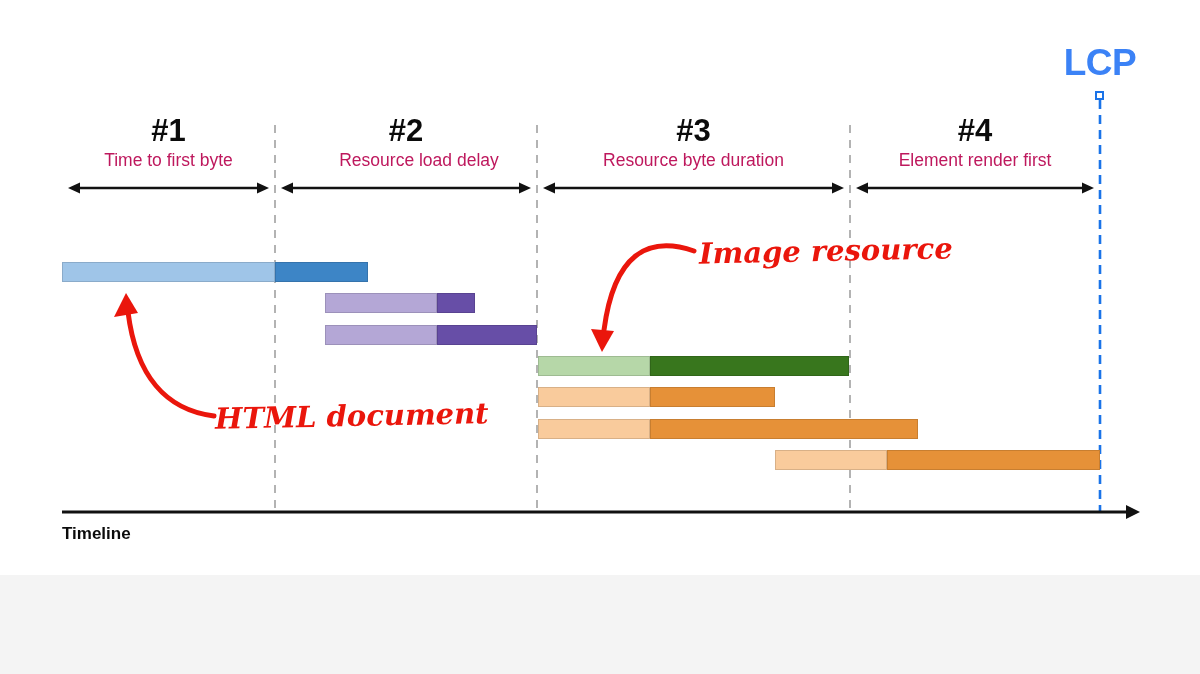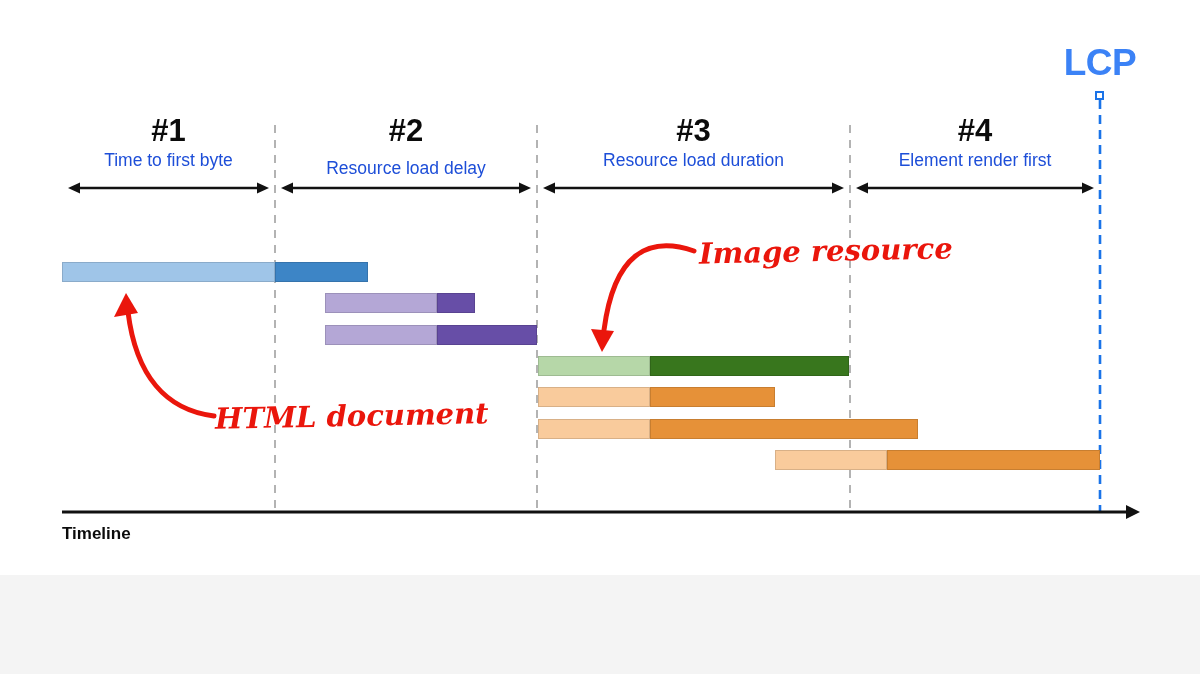--- a/index.html
+++ b/index.html
@@ -15,21 +15,21 @@
   .lcp-marker{
     position:absolute;left:1095px;top:91px;width:9px;height:9px;box-sizing:border-box;
     background:#fff;border:2px solid var(--lcp-line-blue,#1a73e8);
   }
   .phase-num{
     position:absolute;top:114px;height:34px;line-height:34px;text-align:center;
     font-size:31px;font-weight:700;color:#0b0b0b;
   }
   .phase-desc{
     position:absolute;top:149px;height:22px;line-height:22px;text-align:center;
-    font-size:17.5px;font-weight:400;color:#1d4ed8;white-space:nowrap;
+    font-size:17.5px;font-weight:400;color:#be185d;white-space:nowrap;
   }
   .bar{position:absolute;height:20px;}
   .seg{position:absolute;top:0;height:100%;box-shadow:inset 0 0 0 1px rgba(0,0,0,.13);}
   .annotation{
     position:absolute;font-family:"DejaVu Serif",serif;font-style:italic;font-weight:700;
     color:var(--annotation-red,#ea160c);white-space:nowrap;transform:rotate(-1.2deg);
   }
   .annotation.image-note{left:699px;top:234px;font-size:29px;}
   .annotation.html-note{left:215px;top:399px;font-size:29px;}
   .timeline-label{position:absolute;left:62px;top:524px;font-size:17px;font-weight:700;color:#0b0b0b;text-align:center;}
@@ -72,23 +72,23 @@
     <g>
       <path d="M 694 251 C 648 235, 614 254, 604 330" fill="none" stroke="var(--annotation-red,#ea160c)" stroke-width="5" stroke-linecap="round"></path>
       <polygon points="602,352 591,329 614,331" fill="var(--annotation-red,#ea160c)"></polygon>
     </g>
   </svg>
 
   <div id="phases">
       <div class="phase-num" style="left: 62px; width: 213px;">#1</div>
       <div class="phase-desc" style="left: 62px; width: 213px;">Time to first byte</div>
       <div class="phase-num" style="left: 275px; width: 262px;">#2</div>
-      <div class="phase-desc" style="left: 275px; width: 262px; margin-top: 8px;">Resource load delay</div>
+      <div class="phase-desc" style="left: 288px; width: 262px;">Resource load delay</div>
       <div class="phase-num" style="left: 537px; width: 313px;">#3</div>
-      <div class="phase-desc" style="left: 537px; width: 313px;">Resource load duration</div>
+      <div class="phase-desc" style="left: 537px; width: 313px;">Resource byte duration</div>
       <div class="phase-num" style="left: 850px; width: 250px;">#4</div>
       <div class="phase-desc" style="left: 850px; width: 250px;">Element render first</div>
     </div>
   <div id="bars">
       <div class="bar" style="left: 62px; top: 262px; width: 306px;">
         <div class="seg" style="left: 0px; width: 213px; background: rgb(159, 197, 232);"></div>
         <div class="seg" style="left: 213px; width: 93px; background: rgb(61, 133, 198);"></div>
       </div>
       <div class="bar" style="left: 325px; top: 293px; width: 150px;">
         <div class="seg" style="left: 0px; width: 112px; background: rgb(180, 167, 214);"></div>

